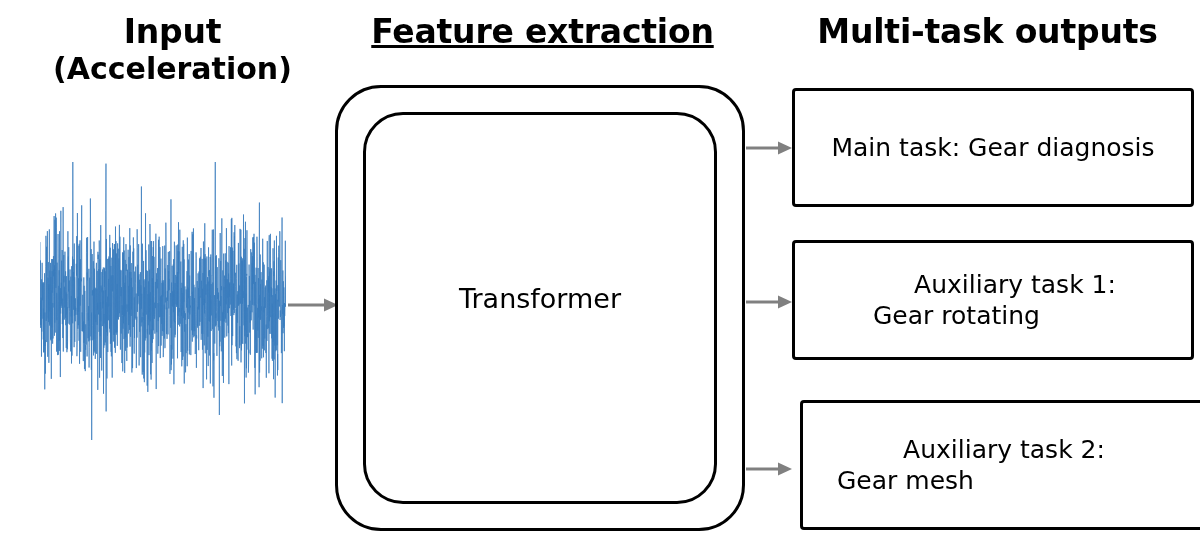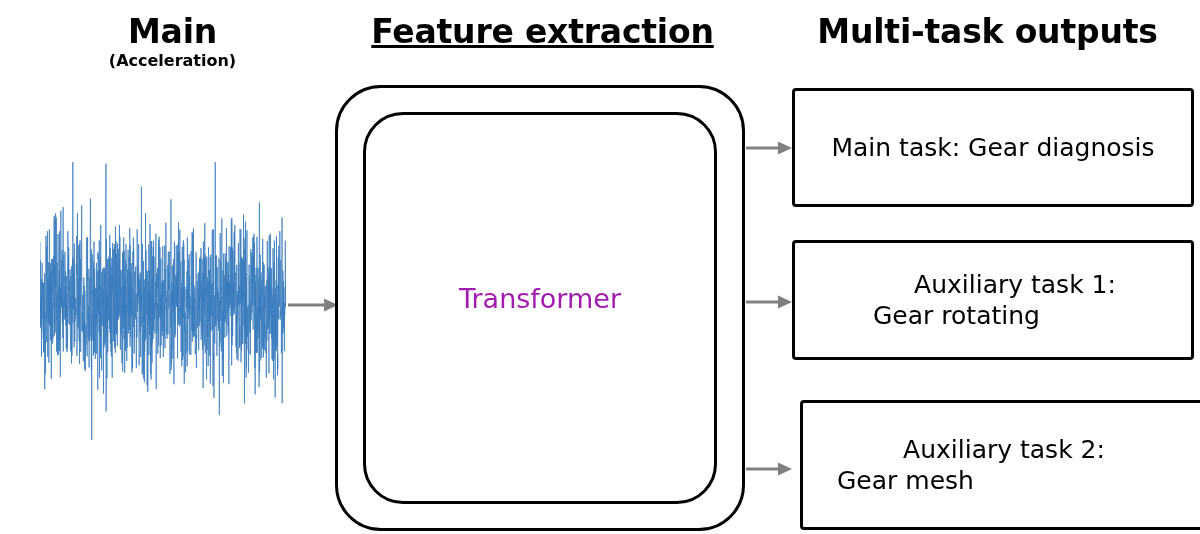--- a/index.html
+++ b/index.html
@@ -27,21 +27,21 @@
     line-height: 1.12;
     white-space: nowrap;
   }
   .col-head .main {
     display: block;
     font-size: 33px;
     letter-spacing: -0.2px;
   }
   .col-head .sub {
     display: block;
-    font-size: 16px;
+    font-size: 30px;
     margin-top: 1px;
   }
 
   #head-input   { left: 0px;   top: 14px; width: 345px; }
   #head-feature { left: 340px; top: 14px; width: 405px; text-decoration: underline; }
   #head-outputs { left: 780px; top: 14px; width: 415px; }
 
   
   #waveform-wrap {
     position: absolute;
@@ -88,21 +88,21 @@
     background: #ffffff;
   }
   #fe-label {
     position: absolute;
     left: 363px;
     top: 283px;
     width: 354px;
     text-align: center;
     font-size: 27px;
     line-height: 1.2;
-    color: #a21caf;
+    color: #000000;
   }
 
   
   .out-box {
     position: absolute;
     border: 3px solid #000000;
     border-radius: 4px;
     box-sizing: border-box;
     background: #ffffff;
     display: flex;
@@ -122,21 +122,21 @@
   #out-box-1 .out-text { text-align: center; }
   #out-box-2 { left: 792px; top: 240px; width: 402px; height: 120px; padding-left: 44px; }
   #out-box-3 { left: 800px; top: 400px; width: 408px; height: 130px; }
 </style>
 </head>
 <body>
 
 <div id="canvas">
 
   <div class="col-head" id="head-input">
-    <span class="main">Main</span>
+    <span class="main">Input</span>
     <span class="sub">(Acceleration)</span>
   </div>
 
   <div class="col-head" id="head-feature">
     <span class="main">Feature extraction</span>
   </div>
 
   <div class="col-head" id="head-outputs">
     <span class="main">Multi-task outputs</span>
   </div>

